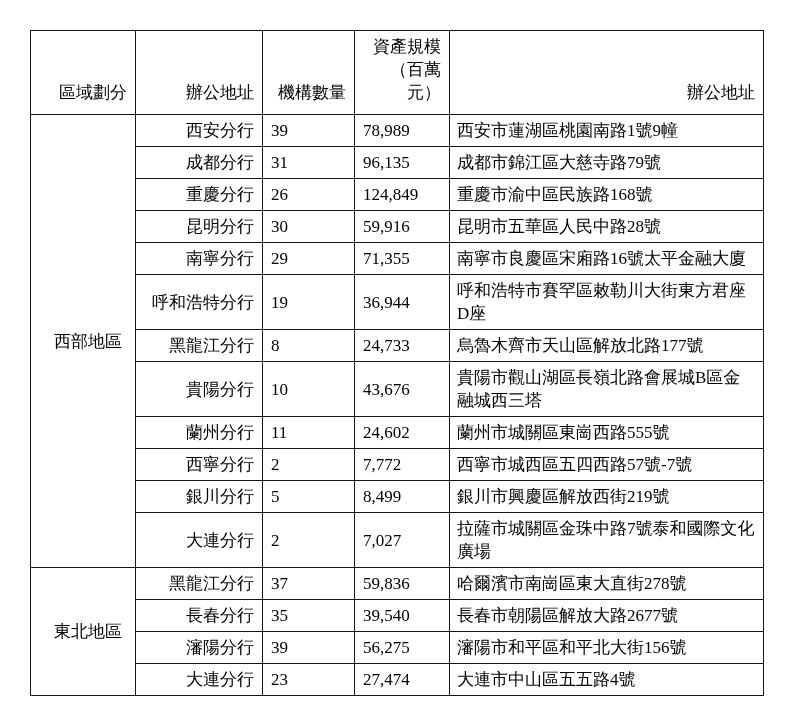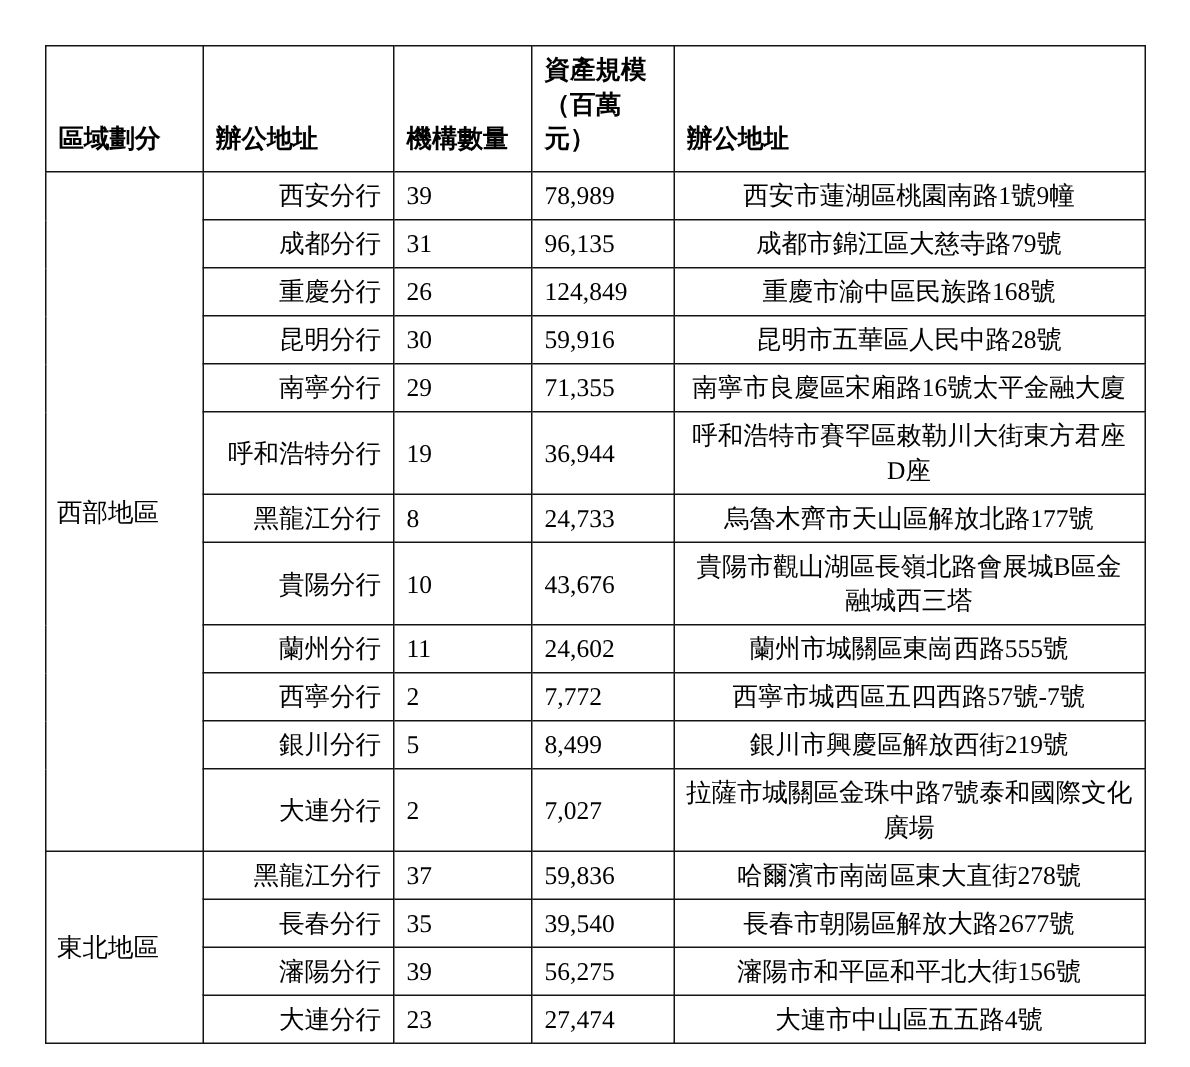--- a/index.html
+++ b/index.html
@@ -22,45 +22,45 @@
     width: 733px;
   }
   .branch-table th,
   .branch-table td {
     border: 1px solid #141414;
     font-size: 17px;
     line-height: 23px;
     overflow: hidden;
   }
   .branch-table th {
-    font-weight: bold;
-    text-align: left;
+    font-weight: normal;
+    text-align: right;
     vertical-align: bottom;
     padding: 4px 8px 10px 8px;
     white-space: pre-line;
   }
   .branch-table td {
     padding: 4px 8px;
     vertical-align: middle;
   }
   td.region-cell {
     text-align: left;
     vertical-align: middle;
-    padding-left: 7px;
+    padding-left: 23px;
   }
   td.branch-cell {
     text-align: right;
   }
   td.num-cell {
     text-align: left;
     padding-right: 10px;
     font-variant-numeric: lining-nums;
   }
   td.address-cell {
-    text-align: center;
+    text-align: left;
     padding-left: 7px;
   }
 </style>
 </head>
 <body>
 
 <div class="page">
   <table class="branch-table">
     <colgroup>
       <col style="width:105px">

